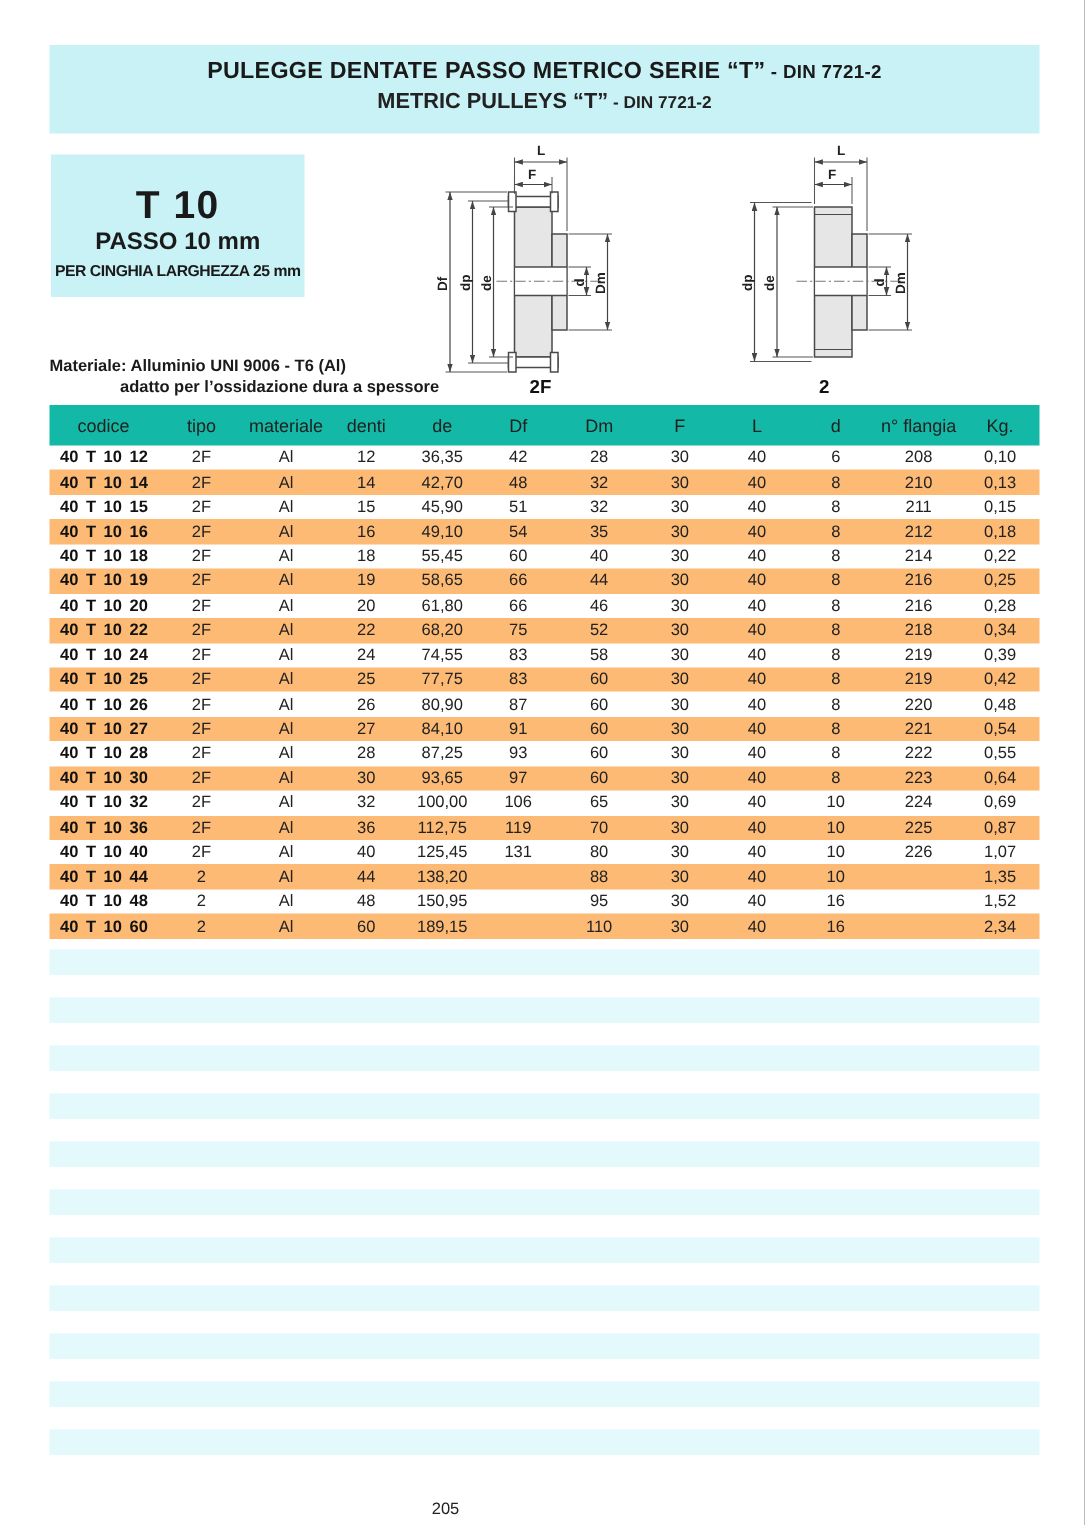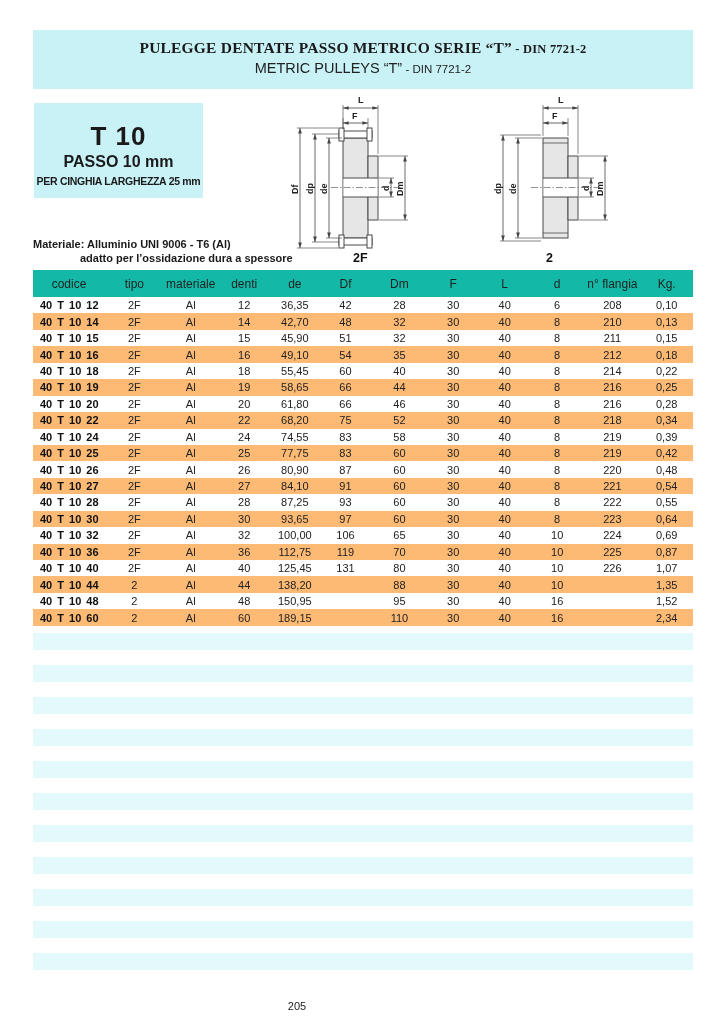--- a/index.html
+++ b/index.html
@@ -6,23 +6,23 @@
   .page{
     position:relative;width:723px;height:1024px;background:#ffffff;
     font-family:"Liberation Sans", sans-serif;color:#1a1a1a;overflow:hidden;
     margin:0 auto;
   }
   
   .title-band{
     position:absolute;left:33px;top:30px;width:660px;height:59px;
     background:#c9f2f7;text-align:center;
   }
-  .title-line1{margin-top:9px;font-size:15.5px;font-weight:bold;letter-spacing:.2px;font-family:Liberation Serif, serif;}
+  .title-line1{margin-top:9px;font-size:15.5px;font-weight:bold;letter-spacing:.2px;}
   .title-line1 .suffix{font-size:12.5px;font-weight:bold;}
-  .title-line2{margin-top:3px;font-size:14.5px;font-weight:400;color:#222;}
+  .title-line2{margin-top:3px;font-size:14.5px;font-weight:700;color:#222;}
   .title-line2 .suffix{font-size:11.5px;}
   
   .t10-box{
     position:absolute;left:34px;top:103px;width:169px;height:95px;
     background:#c9f2f7;text-align:center;
   }
   .t10-name{margin-top:18px;font-size:26px;font-weight:bold;letter-spacing:1px;}
   .t10-pitch{margin-top:1px;font-size:16px;font-weight:bold;}
   .t10-belt{margin-top:4px;font-size:10.5px;font-weight:bold;letter-spacing:-0.3px;}
   

